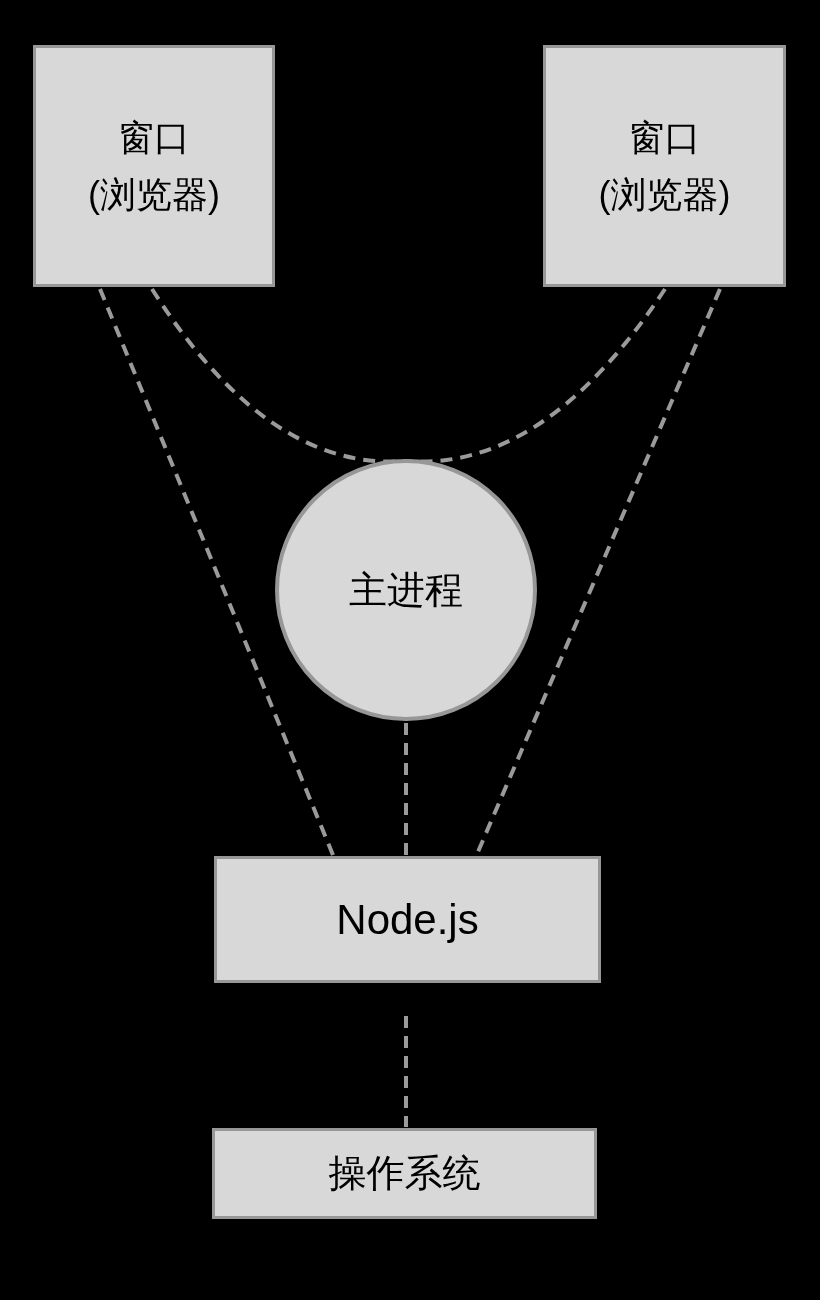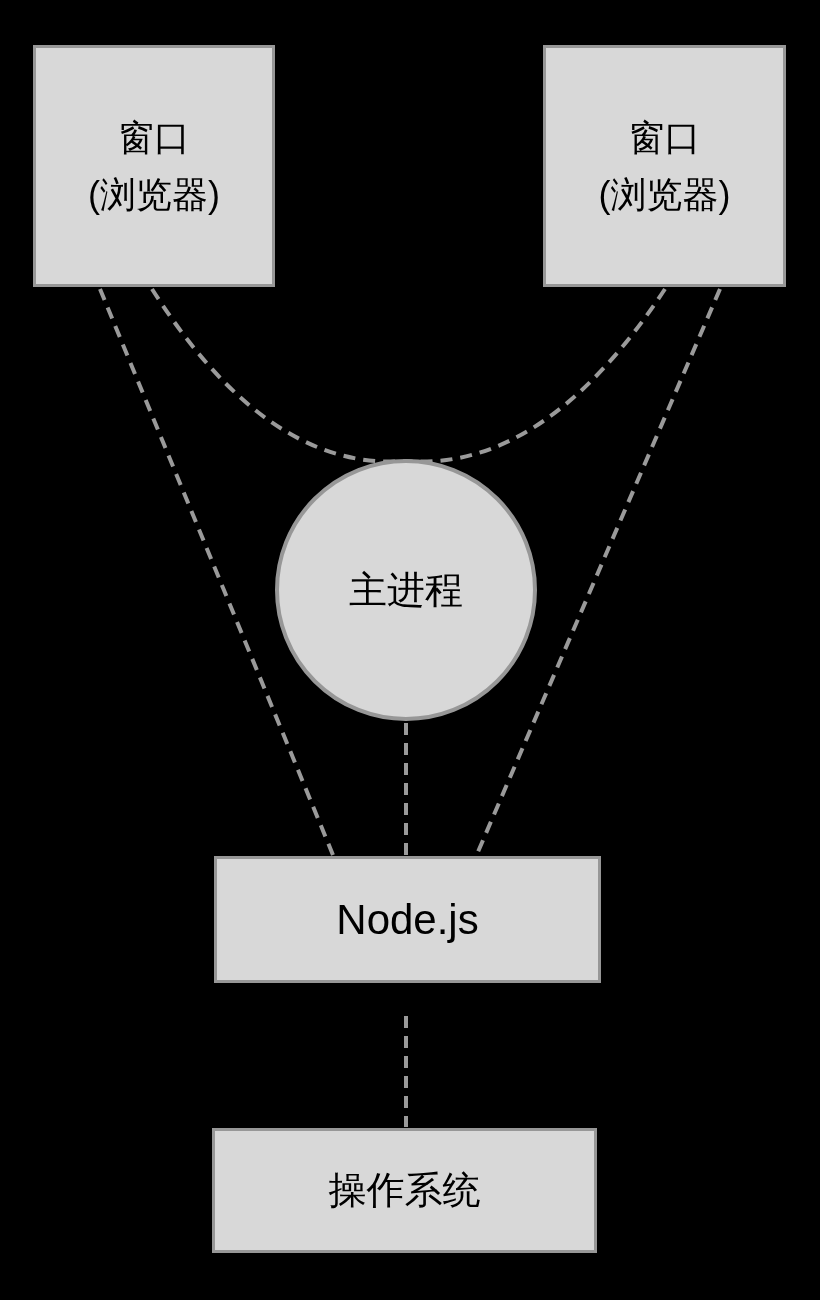--- a/index.html
+++ b/index.html
@@ -49,21 +49,21 @@
     left:275px;top:459px;width:262px;height:262px;
     border-width:4px;
     border-radius:50%;
     font-size:38px;
   }
   .nodejs-box{
     left:214px;top:856px;width:387px;height:127px;
     font-size:42px;
   }
   .os-box{
-    left:212px;top:1128px;width:385px;height:125px;
+    left:212px;top:1128px;width:385px;height:91px;
     font-size:38px;
   }
 </style>
 </head>
 <body>
 
 <div class="stage">
 
   <svg class="edges" viewBox="0 0 820 1300" aria-hidden="true">
     <path class="edge" d="M100,289 L347,889"></path>

